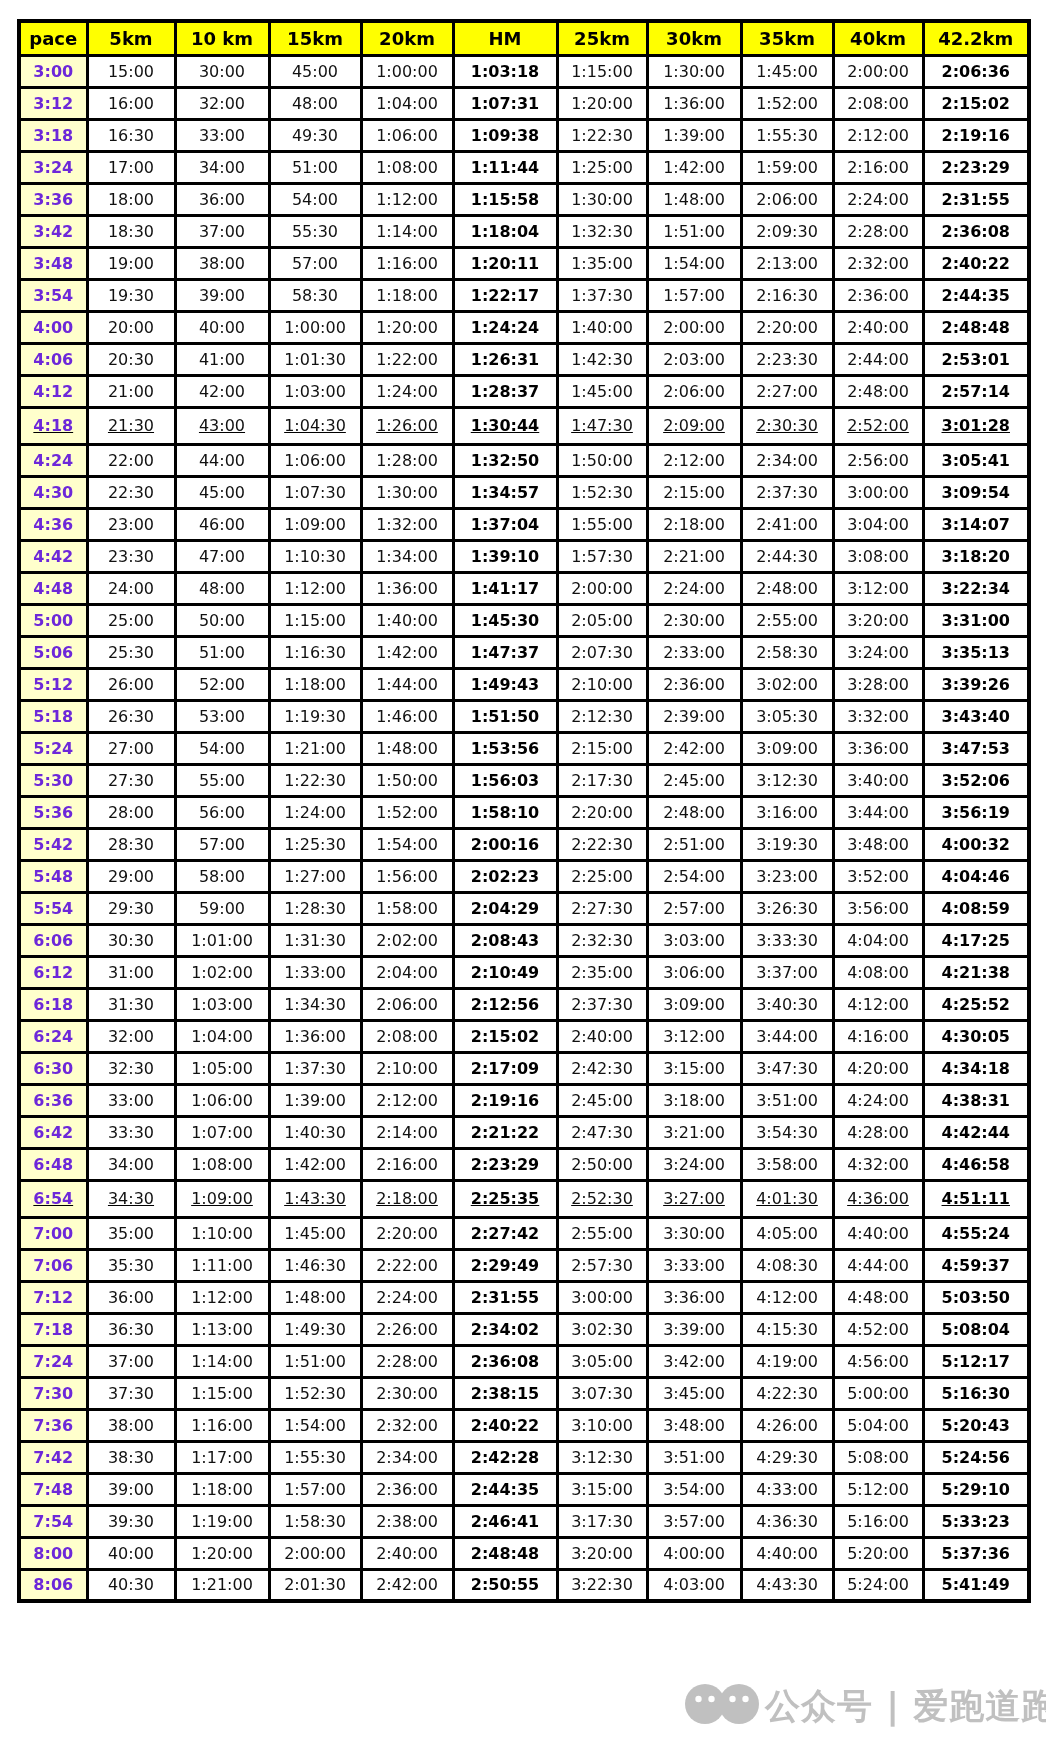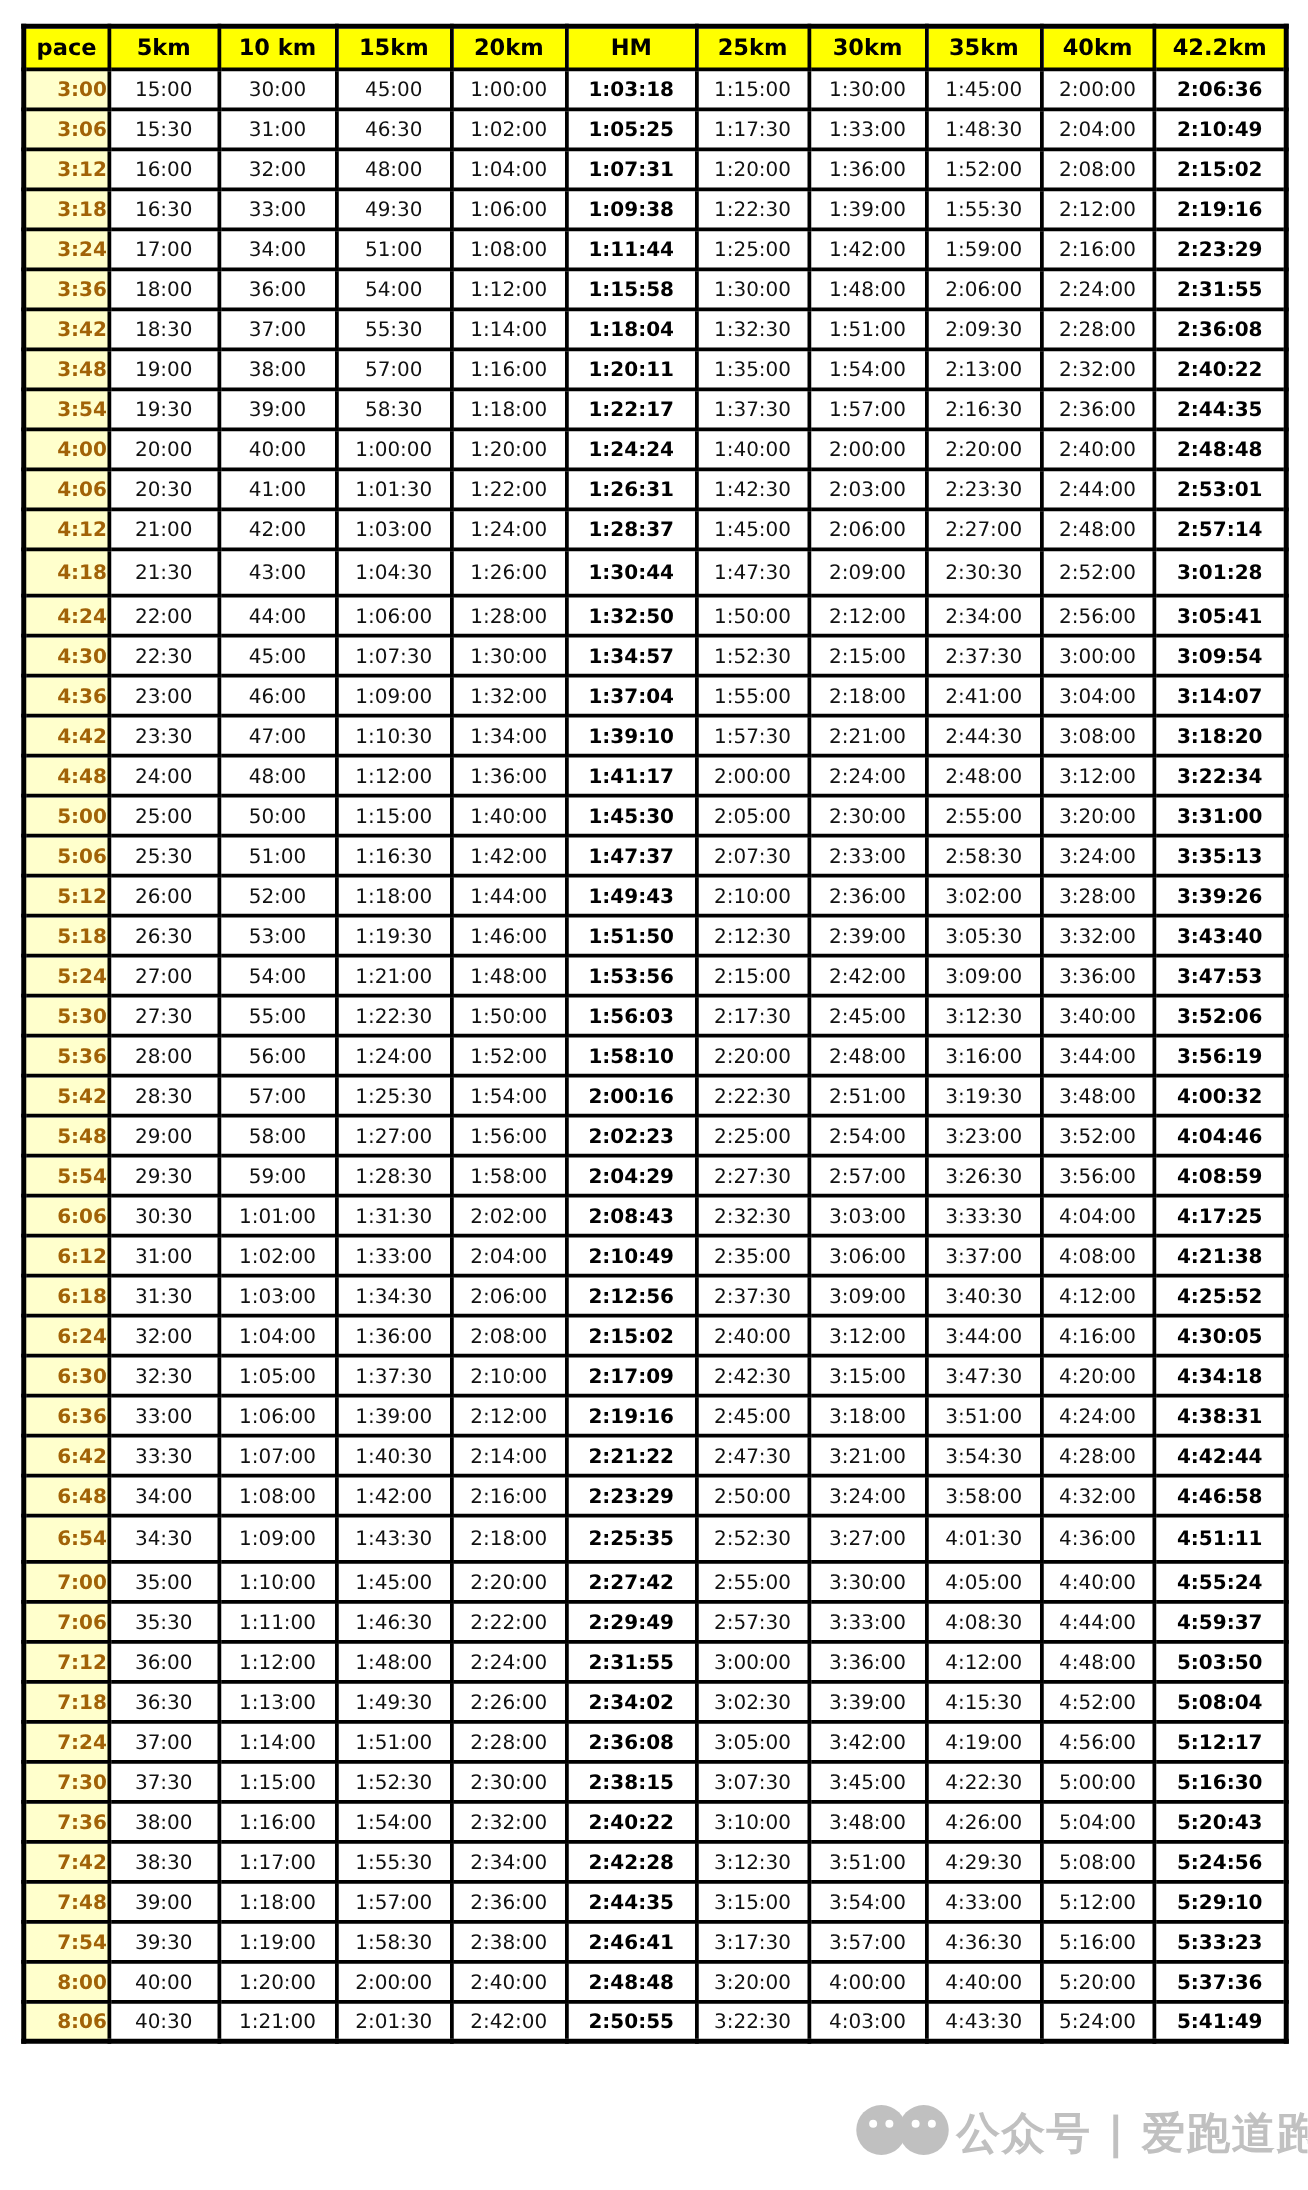--- a/index.html
+++ b/index.html
@@ -30,31 +30,30 @@
     white-space: nowrap;
   }
   .pace-table thead tr { height: 34px; }
   .pace-table th {
     background: var(--header-bg, #FFFF00);
     font-size: 18px;
     font-weight: bold;
     color: #000;
   }
   .pace-table tbody tr { height: 32px; }
-  .pace-table tbody tr.tall { height: 37px; }
+  .pace-table tbody tr.tall { height: 37px; text-decoration: underline; }
   .pace-table td {
     background: #FFFFFF;
     font-size: 16px;
     color: #111;
   }
   .pace-table td.pace {
     background: var(--pace-bg, #FFFFCC);
     font-weight: bold;
-    color: #a16207;
-    text-align: right;
+    color: #6d28d9;
   }
   .pace-table td.bold { font-weight: bold; color: #000; }
 
   .watermark {
     position: absolute;
     left: 684px; top: 1682px;
     display: flex;
     align-items: center;
     gap: 5px;
     opacity: 0.48;
@@ -110,33 +109,20 @@
           <td>45:00</td>
           <td>1:00:00</td>
           <td class="bold">1:03:18</td>
           <td>1:15:00</td>
           <td>1:30:00</td>
           <td>1:45:00</td>
           <td>2:00:00</td>
           <td class="bold">2:06:36</td>
         </tr>
         <tr>
-          <td class="pace">3:06</td>
-          <td>15:30</td>
-          <td>31:00</td>
-          <td>46:30</td>
-          <td>1:02:00</td>
-          <td class="bold">1:05:25</td>
-          <td>1:17:30</td>
-          <td>1:33:00</td>
-          <td>1:48:30</td>
-          <td>2:04:00</td>
-          <td class="bold">2:10:49</td>
-        </tr>
-        <tr>
           <td class="pace">3:12</td>
           <td>16:00</td>
           <td>32:00</td>
           <td>48:00</td>
           <td>1:04:00</td>
           <td class="bold">1:07:31</td>
           <td>1:20:00</td>
           <td>1:36:00</td>
           <td>1:52:00</td>
           <td>2:08:00</td>

